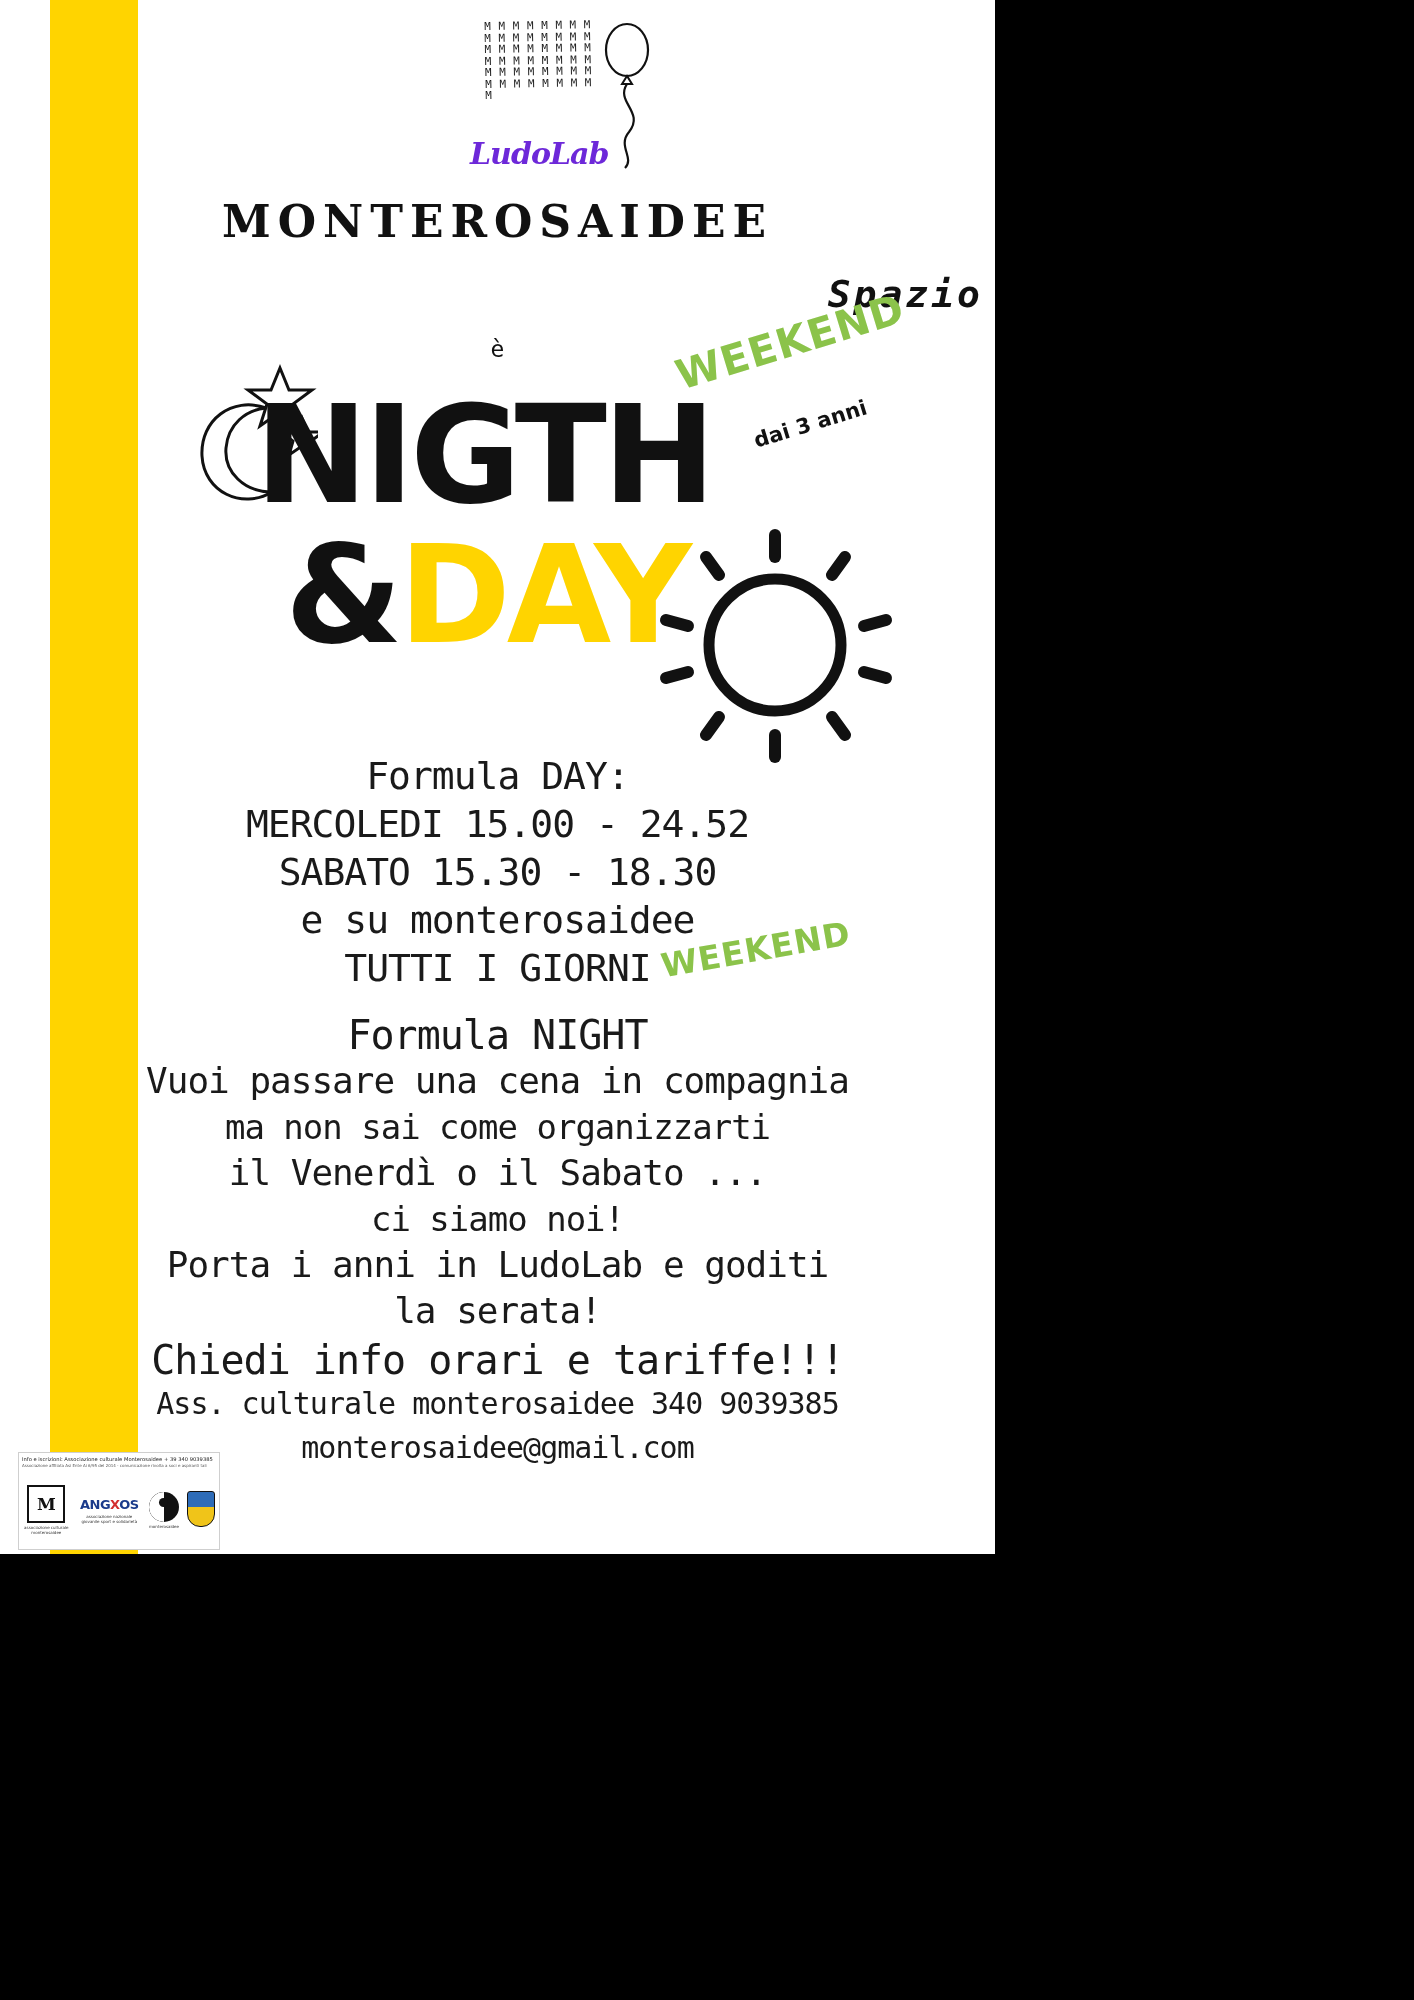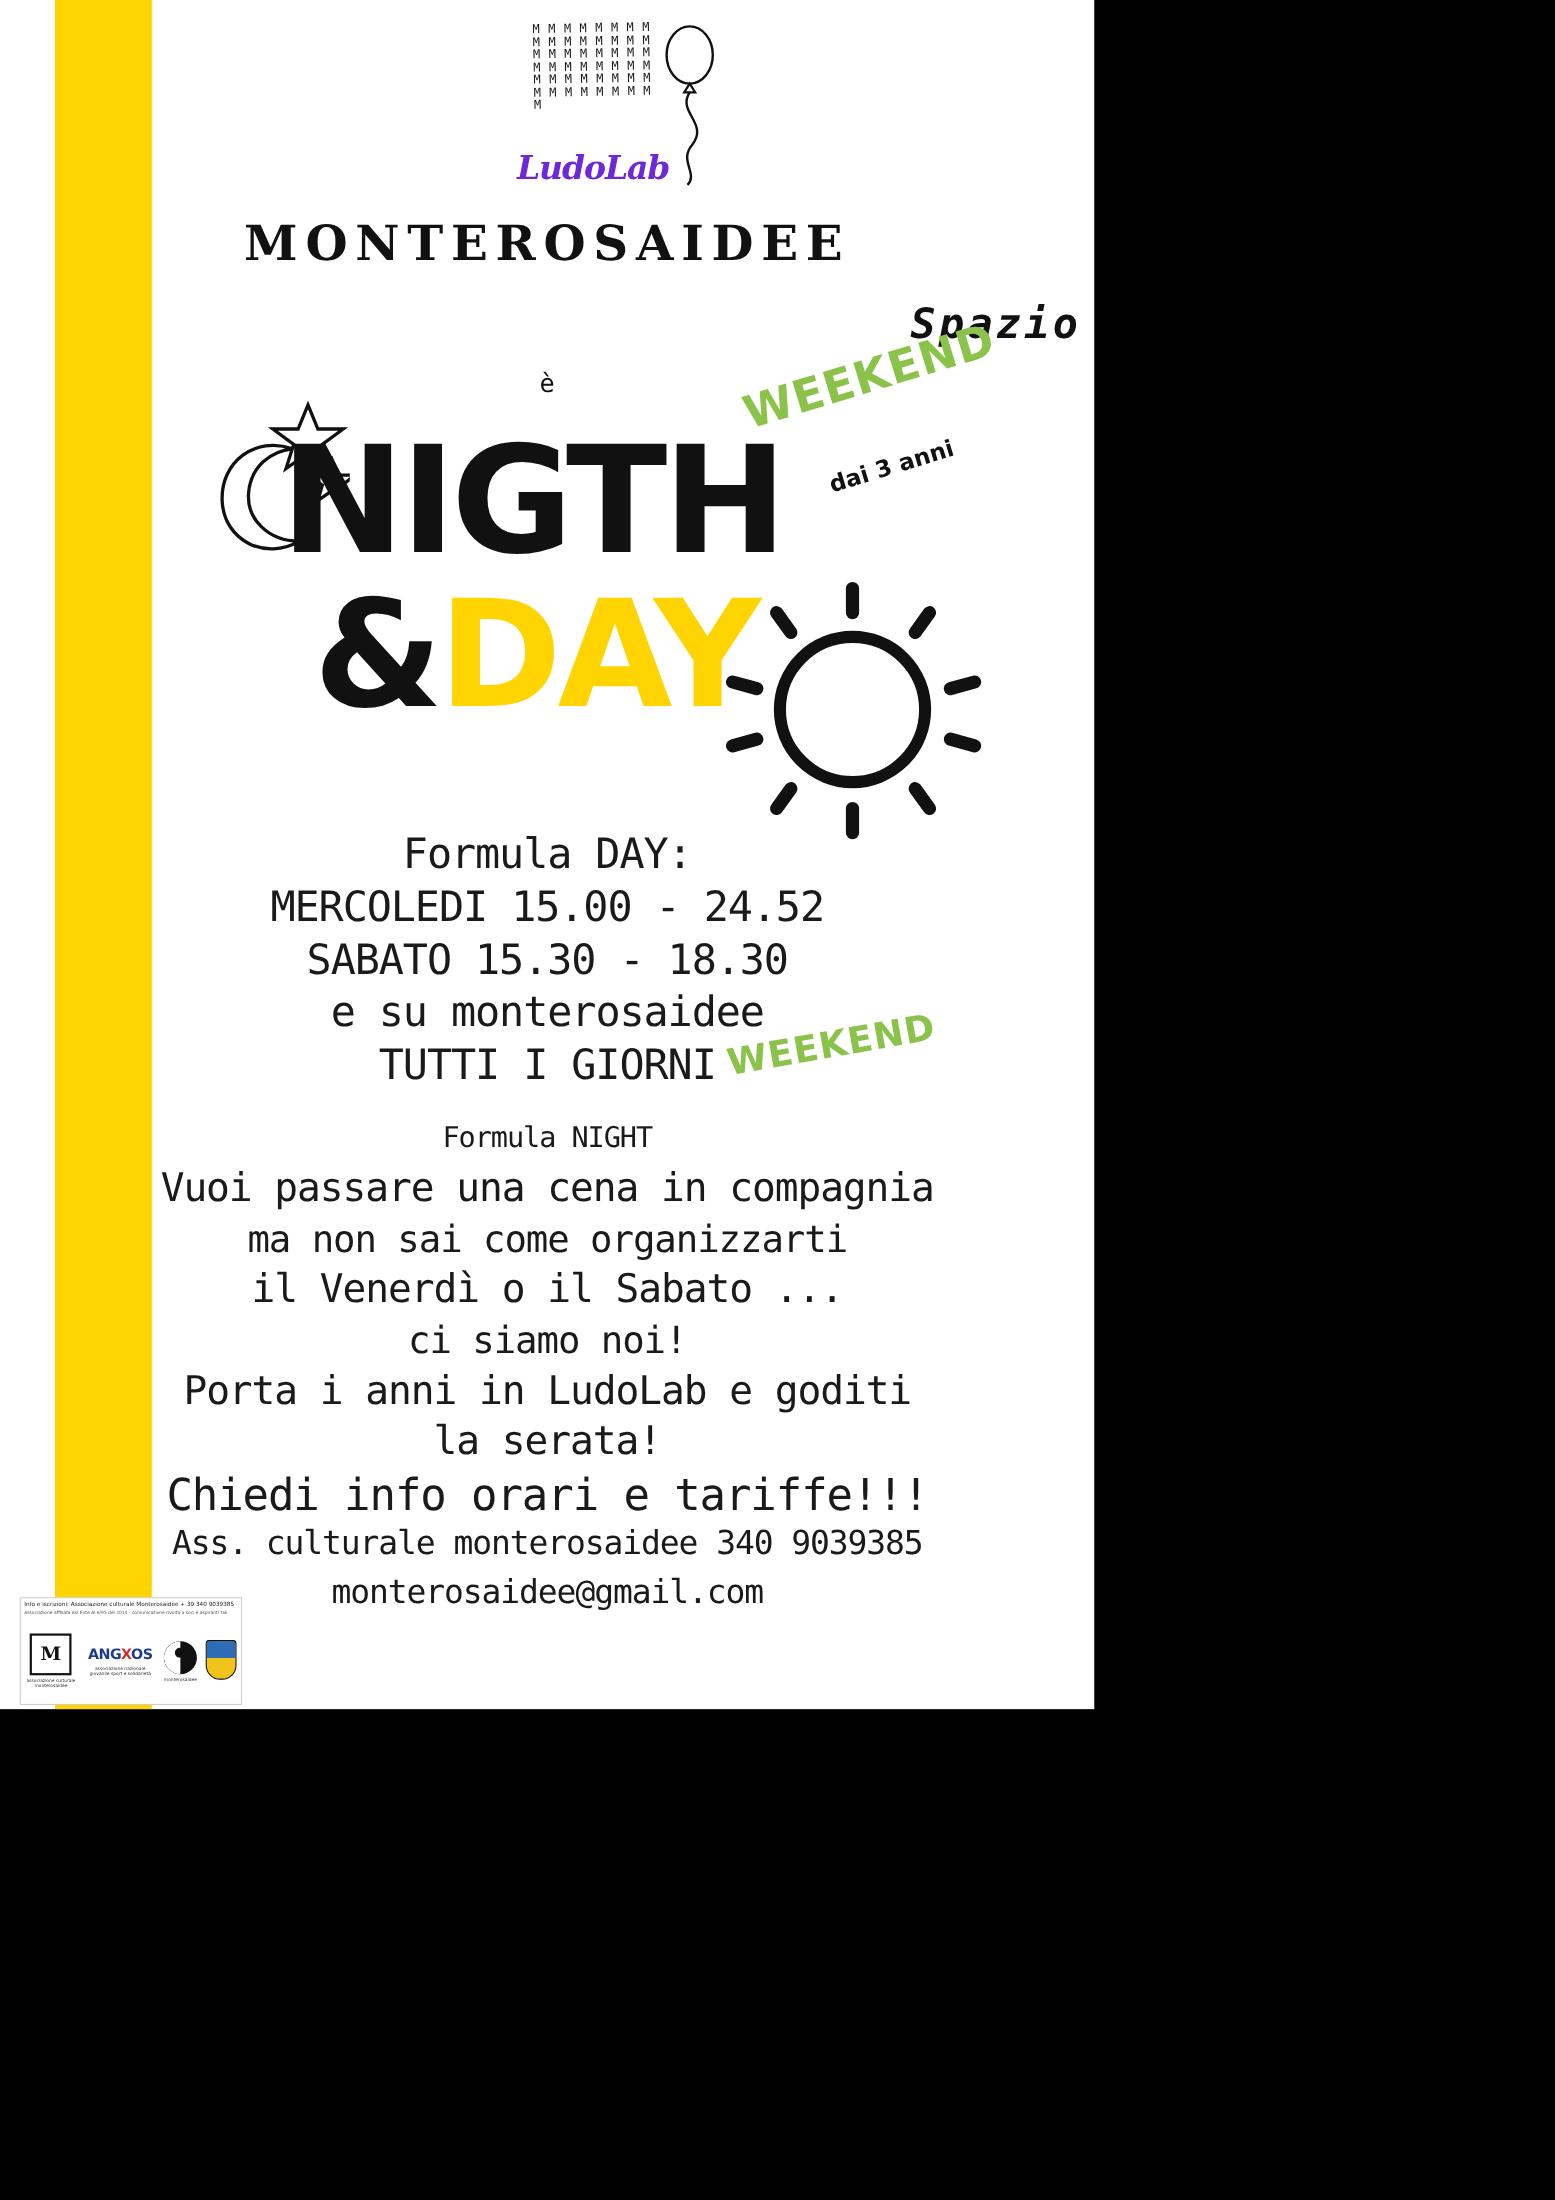--- a/index.html
+++ b/index.html
@@ -192,21 +192,21 @@
     font-weight: bold;
     font-size: 33px;
     letter-spacing: 1px;
     color: #8BC34A;
   }
 
   .formula-night {
     top: 1012px;
     line-height: 46px;
   }
-  .formula-night .lead { font-size: 26px; letter-spacing: -1px; }
+  .formula-night .lead { font-size: 40px; letter-spacing: -1px; }
   .formula-night .line { font-size: 34px; letter-spacing: -1px; }
   .formula-night .line.big { font-size: 36px; }
 
   .footer {
     top: 1338px;
     line-height: 44px;
   }
   .footer .shout { font-size: 40px; letter-spacing: -1px; }
   .footer .contact { font-size: 30px; letter-spacing: -1px; }
 

